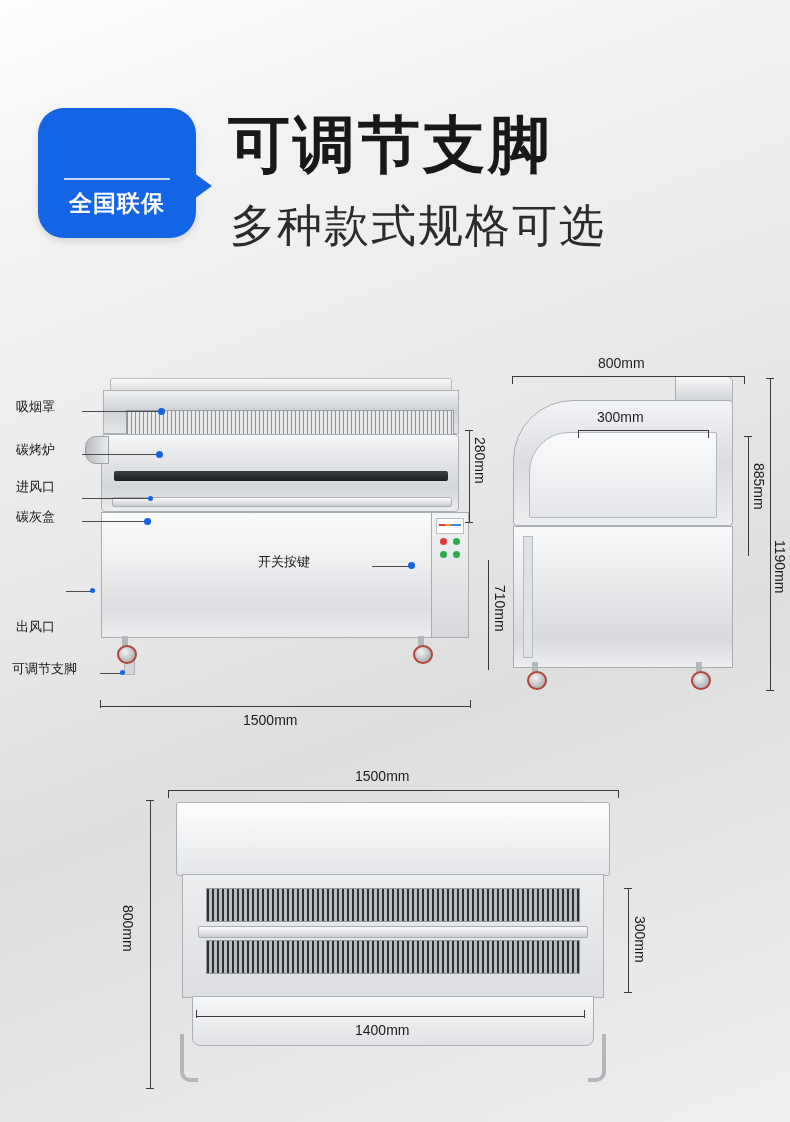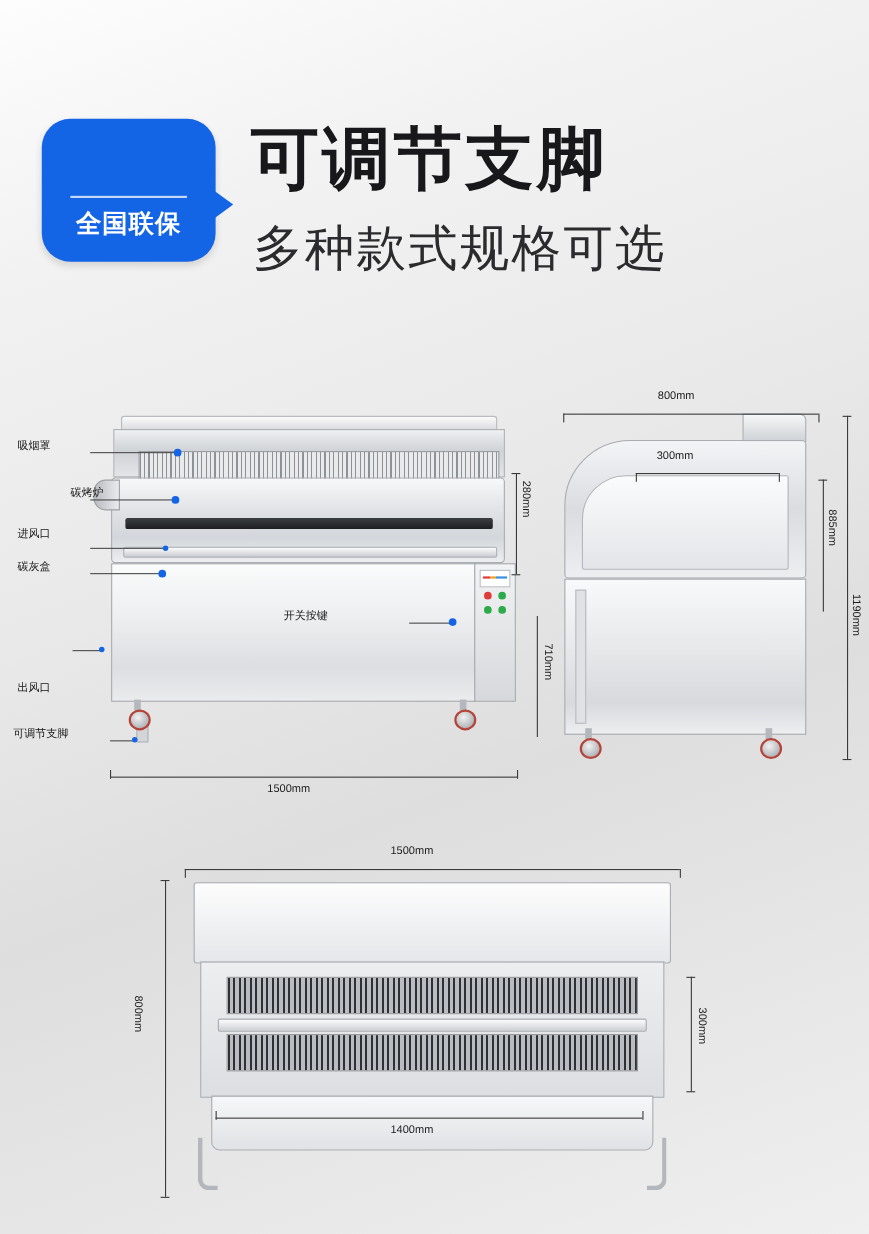--- a/index.html
+++ b/index.html
@@ -87,30 +87,30 @@
     left: 230px;
     top: 196px;
     font-size: 45px;
     color: #2b2b2d;
     letter-spacing: 2px;
   }
 
   
   .dim-label {
     position: absolute;
-    font-size: 10px;
+    font-size: 14px;
     color: #1c1c1c;
     white-space: nowrap;
   }
   .dim-label.vert {
     writing-mode: vertical-rl;
   }
   .callout {
     position: absolute;
-    font-size: 10px;
+    font-size: 13px;
     color: #141414;
     white-space: nowrap;
   }
   .leader {
     position: absolute;
     background: #4a4a4a;
     height: 1px;
   }
   .dot {
     position: absolute;
@@ -302,21 +302,21 @@
     <div class="caster" style="left:318px; top:258px;">
       <div class="leg"></div>
       <div class="wheel"></div>
     </div>
   </div>
 
   <div class="callout" style="left:16px; top:398px;">吸烟罩</div>
   <div class="leader" style="left:82px; top:411px; width:78px;"></div>
   <div class="dot" style="left:158px; top:408px;"></div>
 
-  <div class="callout" style="left:16px; top:441px;margin-left:48px;">碳烤炉</div>
+  <div class="callout" style="left:16px; top:441px;">碳烤炉</div>
   <div class="leader" style="left:82px; top:454px; width:76px;"></div>
   <div class="dot" style="left:156px; top:451px;"></div>
 
   <div class="callout" style="left:16px; top:478px;">进风口</div>
   <div class="leader" style="left:82px; top:498px; width:68px;"></div>
   <div class="dot sm" style="left:148px; top:496px;"></div>
 
   <div class="callout" style="left:16px; top:508px;">碳灰盒</div>
   <div class="leader" style="left:82px; top:521px; width:64px;"></div>
   <div class="dot" style="left:144px; top:518px;"></div>

